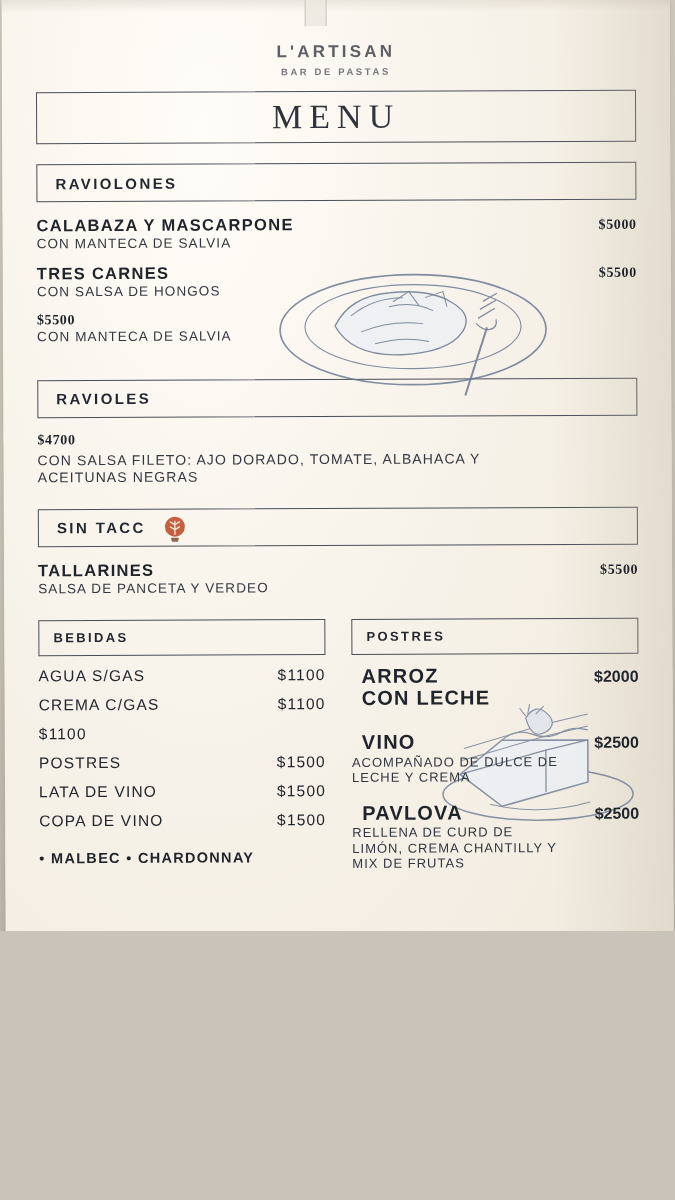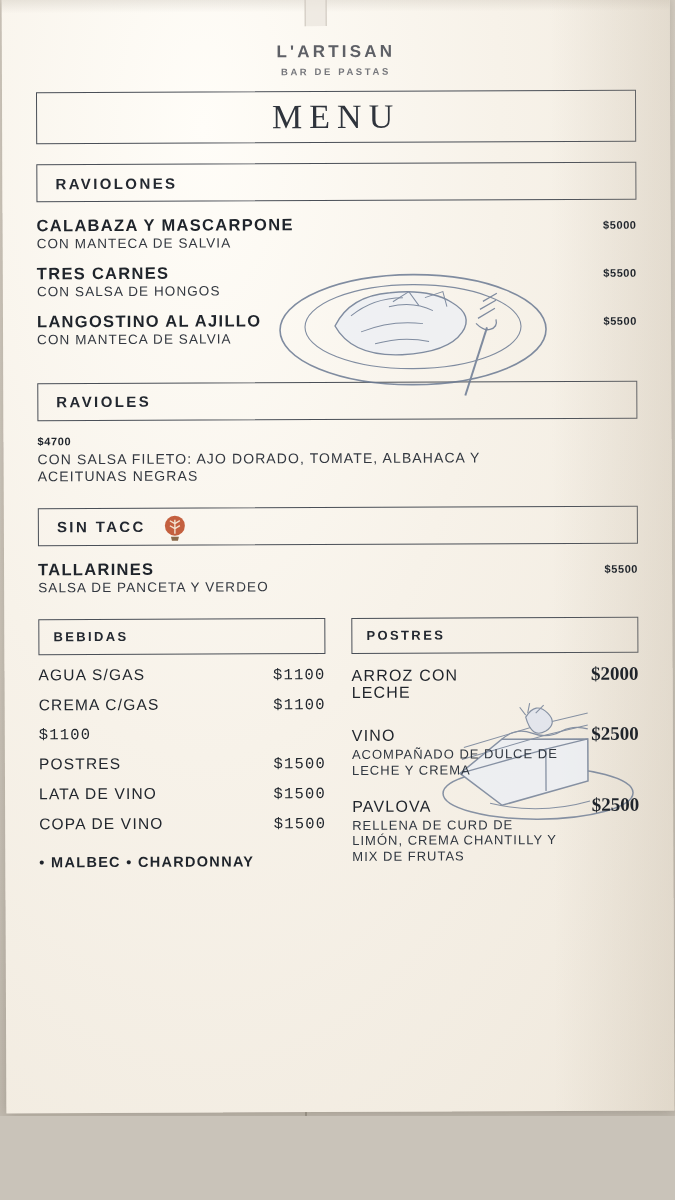--- a/index.html
+++ b/index.html
@@ -8,21 +8,21 @@
     height: 1200px;
     overflow: hidden;
     background: #c9c3b9;
     font-family: "Liberation Sans", sans-serif;
   }
 
   
   .scene {
     position: relative;
     width: 675px;
-    height: 1116px;
+    height: 931px;
     background:
       linear-gradient(180deg, #d8d1c6 0%, #cfc8bd 55%, #c3bcb1 100%);
     overflow: hidden;
   }
   .tile-line-v {
     position: absolute;
     width: 2px;
     background: rgba(120,112,100,.45);
   }
   .tile-line-h {
@@ -129,25 +129,26 @@
     justify-content: space-between;
     align-items: baseline;
   }
   .item-name {
     font-size: 16.5px;
     font-weight: 700;
     letter-spacing: 1.3px;
     color: #1f242b;
   }
   .item-price {
-    font-size: 11px;
+    font-size: 14px;
     font-weight: 700;
     letter-spacing: .6px;
     color: #1f242b;
     white-space: nowrap;
+    font-family: Liberation Serif, serif;
   }
   .item-desc {
     font-size: 13.5px;
     letter-spacing: 1.1px;
     color: #333840;
     margin-top: 1px;
     max-width: 520px;
     line-height: 1.25;
   }
 
@@ -182,50 +183,50 @@
   .drink-row {
     display: flex;
     justify-content: space-between;
     align-items: baseline;
     margin-top: 11px;
     font-size: 15.5px;
     letter-spacing: 1.2px;
     color: #22272e;
   }
   .drink-name { padding-right: 10px; }
-  .drink-price { font-weight: 400; white-space: nowrap; font-family: Liberation Mono, monospace; }
+  .drink-price { font-weight: 400; white-space: nowrap; }
 
   .varietals {
     margin-top: 20px;
     font-size: 14.5px;
     font-weight: 700;
     letter-spacing: 1.3px;
     color: #1f242b;
   }
 
   .dessert { margin-top: 10px; position: relative; z-index: 3; }
   .dessert-row {
     display: flex;
     justify-content: space-between;
     align-items: baseline;
   }
   .dessert-name {
-    font-size: 16px;
-    font-weight: 400;
+    font-size: 20px;
+    font-weight: 700;
     letter-spacing: 1.2px;
     color: #1f242b;
     max-width: 130px;
     line-height: 1.12;
+    margin-left: 10px;
   }
   .dessert-price {
-    font-size: 19px;
+    font-size: 16px;
     font-weight: 700;
     color: #1f242b;
     white-space: nowrap;
-    font-family: Liberation Serif, serif;
   }
   .dessert-desc {
     font-size: 13px;
     letter-spacing: 1px;
     color: #303740;
     line-height: 1.2;
     margin-top: 1px;
     max-width: 210px;
   }
 
@@ -281,21 +282,20 @@
       </div>
       <div class="item">
         <div class="item-row">
           <span class="item-name">TRES CARNES</span>
           <span class="item-price">$5500</span>
         </div>
         <div class="item-desc">CON SALSA DE HONGOS</div>
       </div>
       <div class="item">
         <div class="item-row">
-          <span class="item-name">LANGOSTINO AL AJILLO</span>
           <span class="item-price">$5500</span>
         </div>
         <div class="item-desc">CON MANTECA DE SALVIA</div>
       </div>
     </div>
 
     <svg class="plate-art" viewBox="0 0 310 165">
       <g fill="none" stroke="#6b7a93" stroke-width="1.6">
         <ellipse cx="148" cy="78" rx="133" ry="55"></ellipse>
         <ellipse cx="148" cy="75" rx="108" ry="42" stroke-width="1.1"></ellipse>

